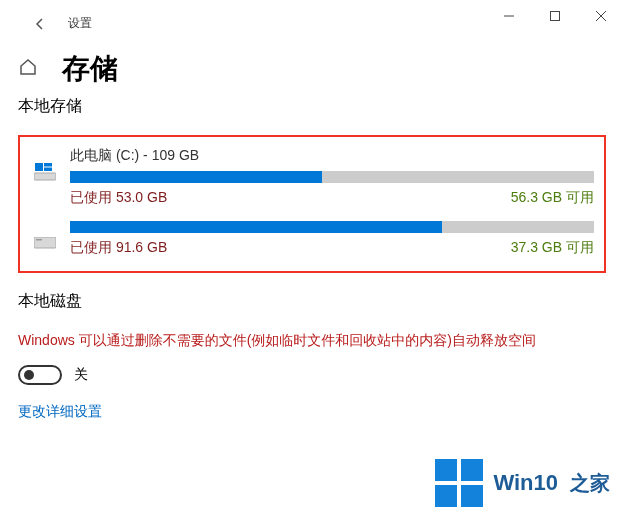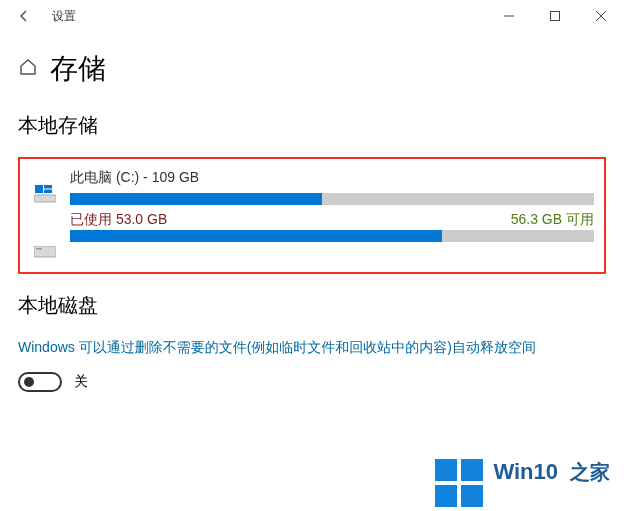--- a/index.html
+++ b/index.html
@@ -7,23 +7,23 @@
       font-family: "Microsoft YaHei", "Segoe UI", sans-serif;
       background: #fff;
       color: #000;
       width: 624px;
       height: 511px;
       overflow: hidden;
       position: relative;
     }
     .titlebar {
       display: flex;
-      align-items: center;
+      align-items: flex-end;
       height: 32px;
-      padding-left: 4px;
+      padding-left: 20px;
       font-family: Liberation Serif, serif;
     }
     .titlebar .back {
       width: 40px;
       display: flex;
       justify-content: center;
       align-items: center;
       font-size: 14px;
       color: #555;
       cursor: pointer;
@@ -43,41 +43,41 @@
       cursor: pointer;
     }
     .titlebar .winbtn svg { stroke: #444; }
 
     .header {
       display: flex;
       align-items: center;
       padding: 18px 18px 8px 18px;
     }
     .header .home-icon { margin-right: 12px; color: #555; }
-    .header h1 { font-size: 28px; font-weight: 400; }
+    .header h1 { font-size: 28px; font-weight: 700; margin-left: 12px; }
 
     .content { padding: 0 18px; }
 
     .section-title {
-      font-size: 20px;
+      font-size: 16px;
       font-weight: 400;
-      margin-top: 16px;
+      margin-top: 0;
       margin-bottom: 18px;
     }
 
     .highlight-box {
       border: 2px solid #EF3224;
       padding: 10px 10px 14px 10px;
       margin-bottom: 18px;
     }
 
     .disk-row {
       display: flex;
       align-items: flex-start;
-      margin-bottom: 1px;
+      margin-bottom: 14px;
     }
     .disk-row:last-child { margin-bottom: 0; }
     .disk-icon {
       width: 30px;
       display: flex;
       justify-content: center;
       padding-top: 16px;
     }
     .disk-body { flex: 1; padding-left: 10px; }
     .disk-title {
@@ -99,21 +99,21 @@
     .disk-stats {
       display: flex;
       justify-content: space-between;
       font-size: 14px;
     }
     .used-link { color: #7f1d1d; cursor: pointer; text-align: right; }
     .free-label { color: #4d7c0f; }
 
     .sense-desc {
       font-size: 14px;
-      color: #0369a1;
+      color: #b91c1c;
       line-height: 1.5;
       margin-bottom: 14px;
     }
 
     .toggle-row {
       display: flex;
       align-items: center;
       gap: 12px;
       margin-bottom: 18px;
     }
@@ -142,20 +142,21 @@
       color: #0067C0;
       cursor: pointer;
       margin-bottom: 12px;
     }
 
     .watermark {
       position: absolute;
       right: 14px;
       bottom: 4px;
       display: flex;
+      align-items: center;
       gap: 10px;
       opacity: 0.92;
     }
     .watermark .logo-sq {
       width: 48px;
       height: 48px;
       display: grid;
       grid-template-columns: 1fr 1fr;
       grid-template-rows: 1fr 1fr;
       gap: 4px;
@@ -241,36 +242,41 @@
       <div class="disk-icon">
         <svg width="22" height="12" viewBox="0 0 22 12">
             <rect x="0" y="0" width="22" height="11" rx="1" fill="#d8d8d8" stroke="#aaa"></rect>
             <rect x="2" y="2" width="6" height="1.5" fill="#9a9a9a"></rect>
           </svg>
       </div>
       <div class="disk-body">
         <div class="bar">
           <div class="bar-fill" style="width:71%"></div>
         </div>
+        <div class="disk-stats">
+          <span class="used-link">已使用 91.6 GB</span>
+          <span class="free-label">37.3 GB 可用</span>
+        </div>
       </div>
     </div>
 
   </div>
 
   <div class="section-title">本地磁盘</div>
 
   <div class="sense-desc">Windows 可以通过删除不需要的文件(例如临时文件和回收站中的内容)自动释放空间</div>
 
   <div class="toggle-row">
     <div class="toggle">
       <div class="knob"></div>
     </div>
     <span class="toggle-label">关</span>
   </div>
 
+  <div class="link-text">更改详细设置</div>
 
 
 </div>
 
 <div class="watermark">
   <div class="logo-sq">
     <div></div>
       <div></div>
       <div></div>
       <div></div>

